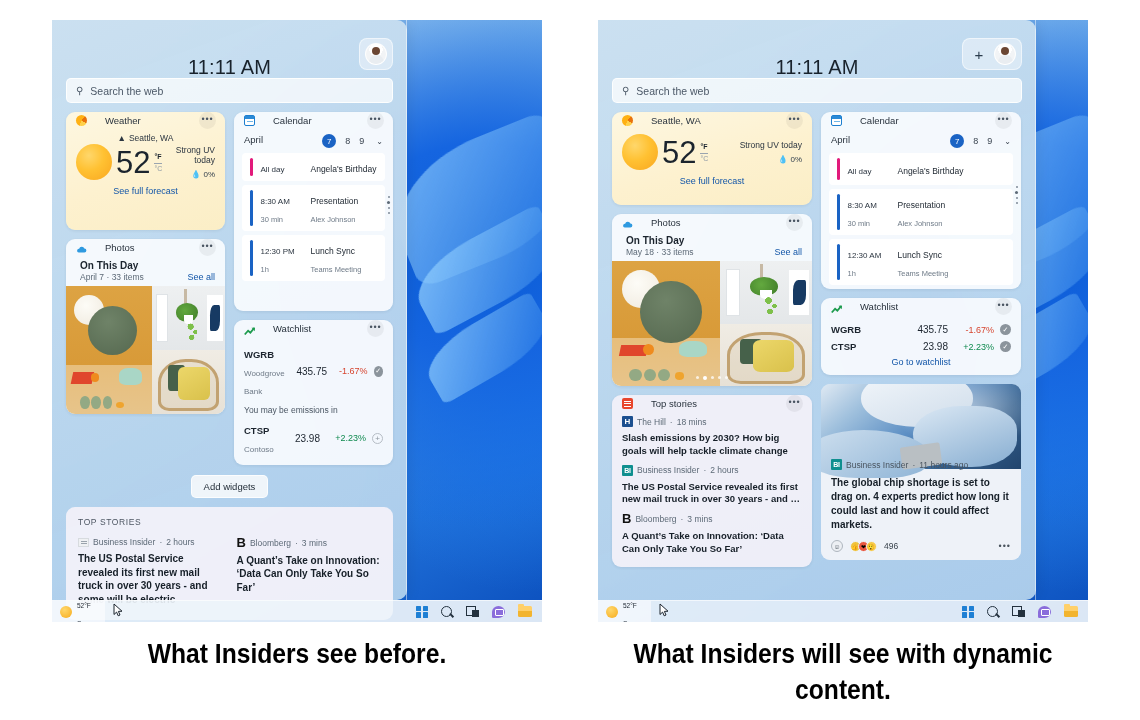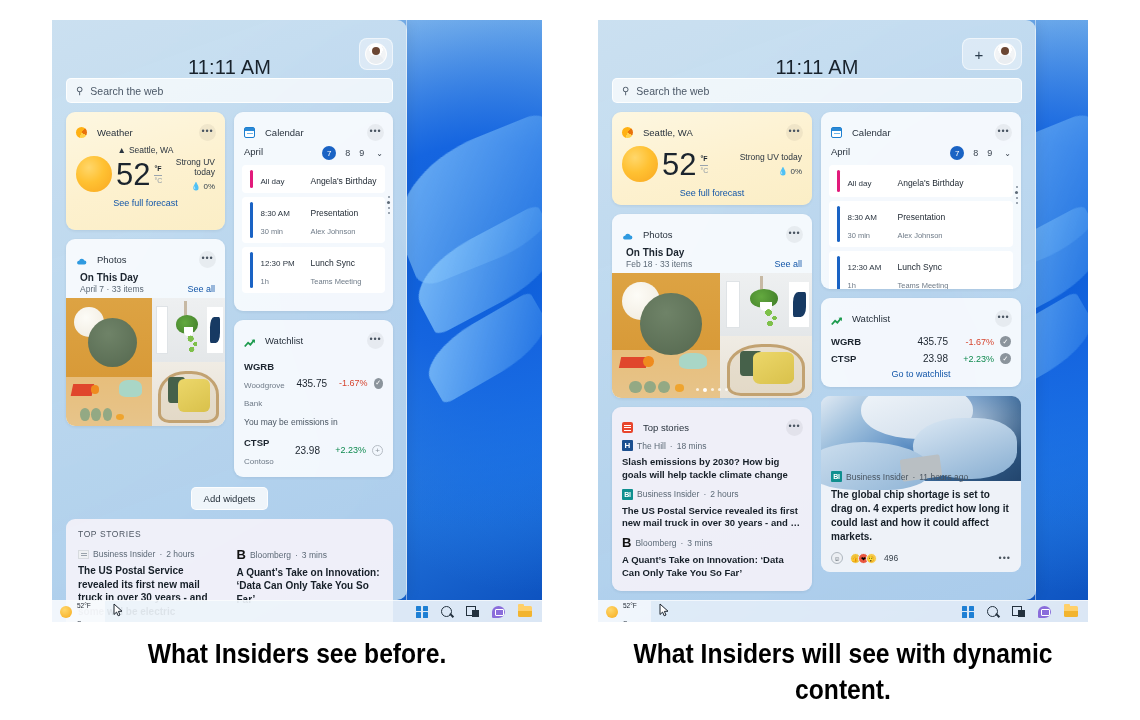--- a/index.html
+++ b/index.html
@@ -103,22 +103,22 @@
   
   .grid { position: absolute; left: 14px; top: 92px; width: 327px; }
   .card {
     border-radius: 9px;
     background: rgba(252,253,255,.88);
     box-shadow: 0 1px 3px rgba(20,40,70,.09);
     overflow: hidden;
     position: relative;
   }
   .card-head {
-    display: flex; align-items: center; gap: 10px;
-    padding: 12px 9px 4px 10px;
+    display: flex; align-items: center; gap: 18px;
+    padding: 0 9px 4px 10px;
   }
   .card-title { font-size: 9.5px; color: #28323d; }
   .dots {
     margin-left: auto; width: 17px; height: 17px; border-radius: 50%;
     background: rgba(0,0,0,.05);
     display: flex; align-items: center; justify-content: center;
     color: #4a5562; font-size: 9px; letter-spacing: .8px; line-height: 0;
     padding-bottom: 3px;
   }
 
@@ -668,21 +668,21 @@
                   <svg width="11" height="11" viewBox="0 0 16 16">
                       <path d="M4 11h8a3 3 0 0 0 .2-6A4 4 0 0 0 4.6 5.6 2.7 2.7 0 0 0 4 11z" fill="#2f9ae0"></path>
                     </svg>
                 </span>
                 <span class="card-title">Photos</span>
                 <span class="dots">•••</span>
               </div>
               <div class="ph-head2">
                 <div>
                   <div class="ph-t1">On This Day</div>
-                  <div class="ph-t2">Feb 18 · 33 items</div>
+                  <div class="ph-t2">May 18 · 33 items</div>
                 </div>
                 <div class="ph-seeall">See all</div>
               </div>
               <div class="ph-mosaic" style="height:125px;">
                 <div class="ph-a">
                   <i class="circ1"></i>
                     <i class="circ2"></i>
                     <i class="cloth"></i>
                     <i class="orange"></i>
                   <i class="pot"></i>

